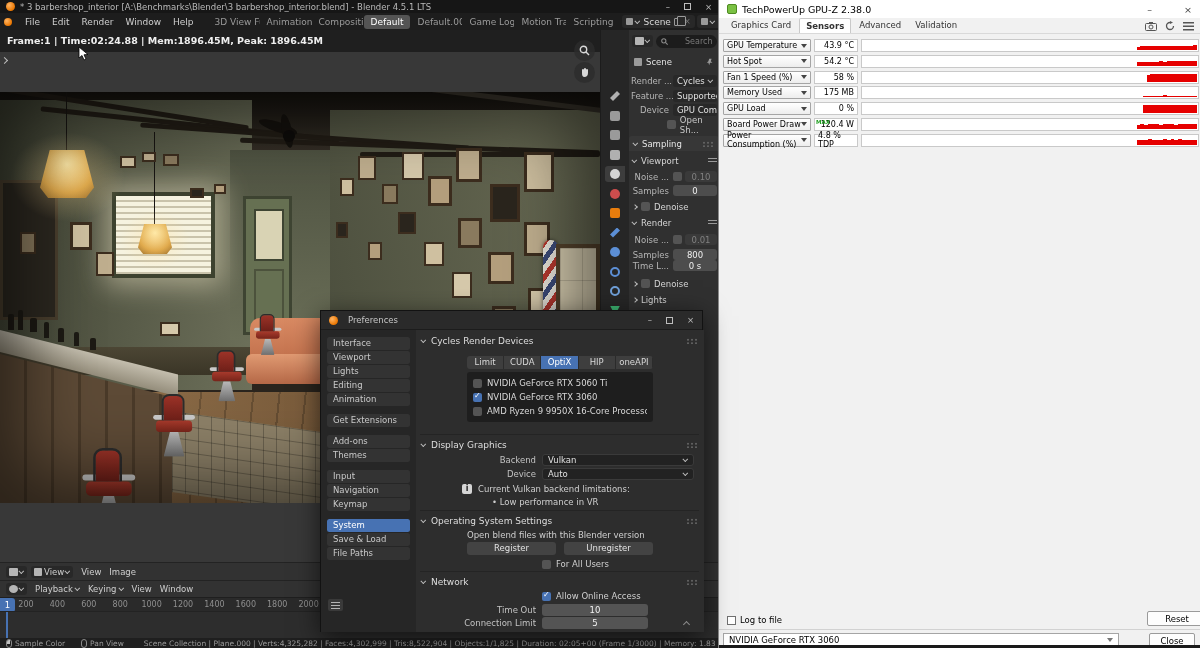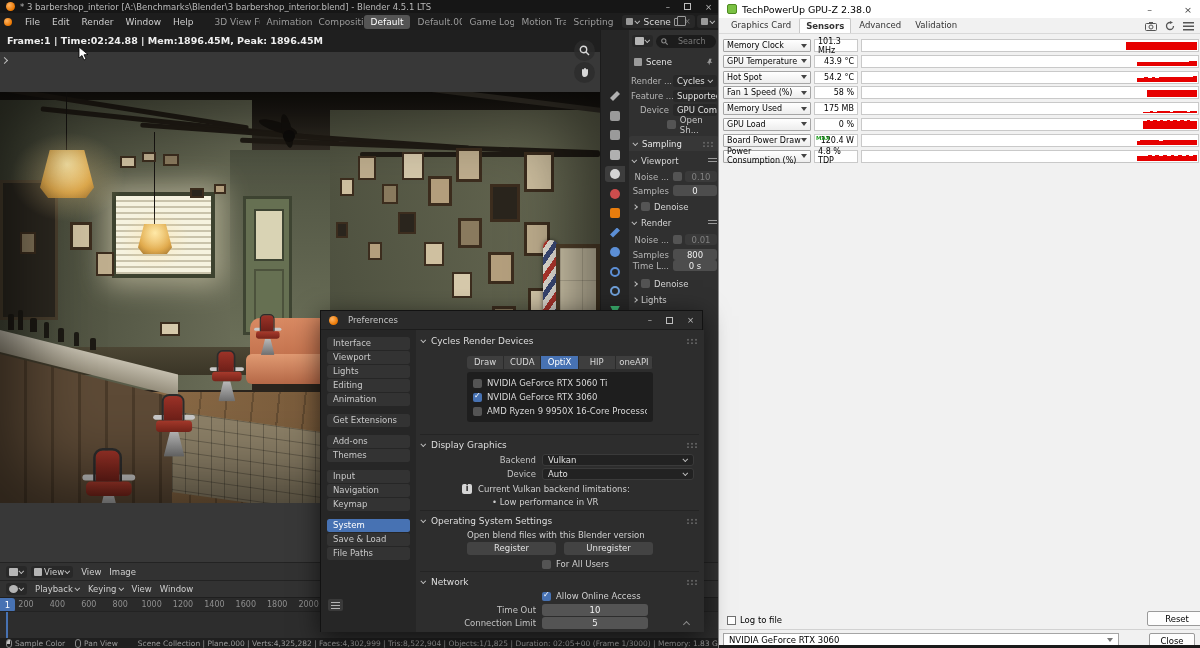--- a/index.html
+++ b/index.html
@@ -84,21 +84,21 @@
   .ptab{position:absolute;left:4px;width:20px;height:16px;display:flex;align-items:center;justify-content:center;border-radius:3px 0 0 3px;}
   .ptab.active{background:#3d3d3d;}
   .ptab .g{width:10px;height:10px;}
   .g.circle{border-radius:50%;}
   .g.square{border-radius:2px;}
   .g.ring{border-radius:50%;background:transparent!important;border:2px solid;}
   .g.tri{clip-path:polygon(50% 100%,0 0,100% 0);}
   .g.diag{clip-path:polygon(0 70%,70% 0,100% 30%,30% 100%);}
   .g.cam{border-radius:2px;position:relative;}
   .phead{position:absolute;left:28px;top:0;width:90px;height:22px;display:flex;align-items:center;gap:3px;padding:0 3px;}
-  .psearch{flex:1;height:13px;background:#1c1c1c;border-radius:7px;color:#7a7a7a;display:flex;align-items:center;gap:10px;padding:0 5px;font-size:8px;}
+  .psearch{flex:1;height:13px;background:#1c1c1c;border-radius:7px;color:#7a7a7a;display:flex;align-items:center;gap:17px;padding:0 5px;font-size:8px;}
   .pcrumb{position:absolute;left:28px;top:24px;width:90px;height:15px;display:flex;align-items:center;gap:4px;padding:0 5px;color:#e2e2e2;}
   .prow{position:absolute;left:30px;width:86px;height:13px;display:flex;align-items:center;}
   .prow .lb{width:42px;text-align:right;padding-right:4px;color:#b5b5b5;overflow:hidden;white-space:nowrap;}
   .prow .dd{flex:1;height:12px;background:#282828;border-radius:3px;display:flex;align-items:center;justify-content:space-between;padding:0 4px;color:#e0e0e0;overflow:hidden;white-space:nowrap;}
   .prow .vf{flex:1;height:11px;background:#4d4d4d;border-radius:3px;display:flex;align-items:center;justify-content:center;color:#f0f0f0;}
   .prow .vf.dis{background:#3a3a3a;color:#808080;}
   .cb{width:9px;height:9px;border-radius:2px;background:#545454;flex:0 0 auto;position:relative;}
   .cb.on{background:#4772b3;}
   .cb.on:after{content:"✓";position:absolute;left:1px;top:-2px;color:#fff;font-size:8px;}
   .psec{position:absolute;left:28px;width:90px;height:15px;background:#373737;border-radius:3px 3px 0 0;display:flex;align-items:center;gap:4px;padding:0 5px;color:#e6e6e6;}
@@ -570,21 +570,21 @@
         <span class="tick" style="left: 245.8px;">1600</span>
         <span class="tick" style="left: 277.2px;">1800</span>
         <span class="tick" style="left: 308.6px;">2000</span>
         <span class="tick" style="left: 340px;">2200</span>
       </div>
     <div class="tbody">
       <span class="playhead"></span>
     </div>
 
     <div class="sbar">
-      <span id="sbar-left" style="display:flex;gap:10px">
+      <span id="sbar-left" style="display:flex;gap:16px">
           <span class="sl">
             <span class="mico lft"></span>
             <span>Sample Color</span>
           </span>
           <span class="sl">
             <span class="mico"></span>
             <span>Pan View</span>
           </span>
         </span>
       <span style="flex:1"></span>
@@ -629,21 +629,21 @@
         <i></i>
       </div>
 
     <div class="pf-c">
       <div class="sech" style="top:6px">
         <span class="cv small down"></span>
           <span>Cycles Render Devices</span>
           <span class="grip"></span>
       </div>
       <div class="segrow" id="cyc-tabs">
-          <span class="seg">Draw</span>
+          <span class="seg">Limit</span>
           <span class="seg">CUDA</span>
           <span class="seg active">OptiX</span>
           <span class="seg">HIP</span>
           <span class="seg">oneAPI</span>
         </div>
       <div class="devbox" id="cyc-devs">
           <div class="devrow">
             <span class="cb"></span>
             <span>NVIDIA GeForce RTX 5060 Ti</span>
           </div>
@@ -753,49 +753,20 @@
           </svg>
         <svg width="11" height="9" viewBox="0 0 11 9">
             <rect y="0" width="11" height="1.5" fill="#555"></rect>
             <rect y="3.5" width="11" height="1.5" fill="#555"></rect>
             <rect y="7" width="11" height="1.5" fill="#555"></rect>
           </svg>
       </span>
     </div>
 
     <div class="gz-rows" id="gz-rows">
-        <div class="gz-row">
-          <div class="gz-combo">
-            <span>Memory Clock</span>
-            <span class="tri-dn"></span>
-          </div>
-          <div class="gz-val">
-            <span>101.3 MHz</span>
-          </div>
-          <div class="gz-graph">
-            <div class="gz-bars" style="width: 21%;">
-              <i style="height: 88%;"></i>
-              <i style="height: 86%;"></i>
-              <i style="height: 88%;"></i>
-              <i style="height: 87%;"></i>
-              <i style="height: 88%;"></i>
-              <i style="height: 86%;"></i>
-              <i style="height: 87%;"></i>
-              <i style="height: 88%;"></i>
-              <i style="height: 86%;"></i>
-              <i style="height: 88%;"></i>
-              <i style="height: 87%;"></i>
-              <i style="height: 88%;"></i>
-              <i style="height: 86%;"></i>
-              <i style="height: 88%;"></i>
-              <i style="height: 87%;"></i>
-              <i style="height: 86%;"></i>
-            </div>
-          </div>
-        </div>
         <div class="gz-row">
           <div class="gz-combo">
             <span>GPU Temperature</span>
             <span class="tri-dn"></span>
           </div>
           <div class="gz-val">
             <span>43.9 °C</span>
           </div>
           <div class="gz-graph">
             <div class="gz-bars" style="width: 18%;">

